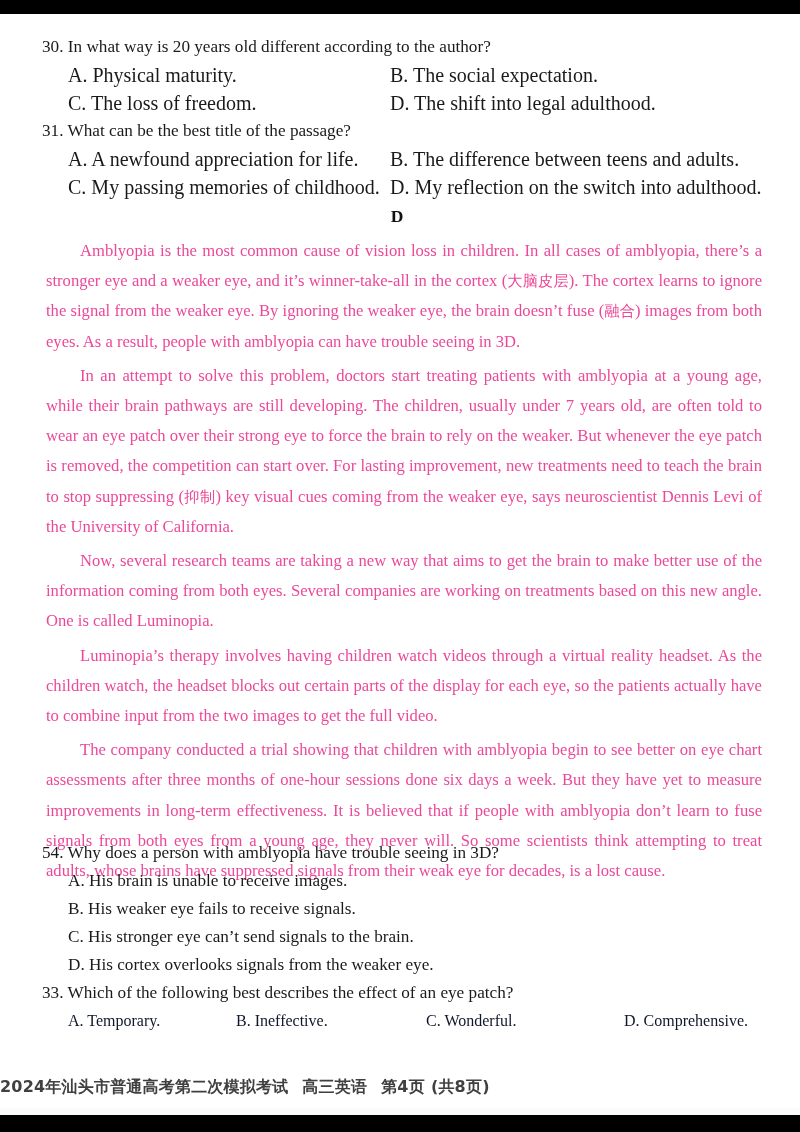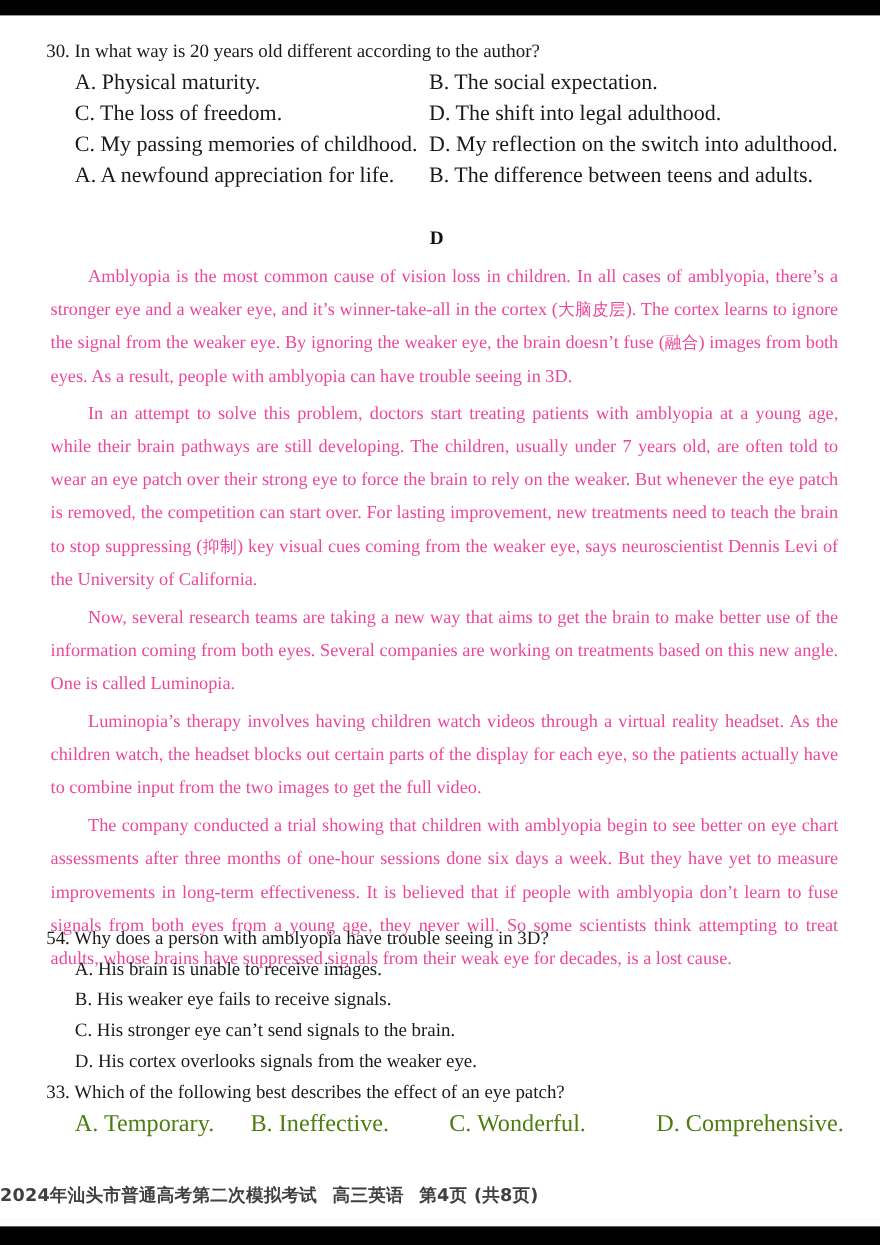--- a/index.html
+++ b/index.html
@@ -106,23 +106,23 @@
   }
 
   .cjk {
     font-family: "DejaVu Sans", "Liberation Sans", sans-serif;
     font-size: 15.2px;
   }
 
   
   .opt-quad {
     display: flex;
-    font-size: 22px;
+    font-size: 16px;
     line-height: 28px;
-    color: #4d7c0f;
+    color: #0f172a;
     padding-left: 26px;
   }
   .opt-quad > span { white-space: nowrap; }
   .oq1 { width: 168px; }
   .oq2 { width: 190px; }
   .oq3 { width: 198px; }
   .oq4 { width: auto; }
 
   
   .footer {
@@ -191,38 +191,42 @@
           <span>The loss of freedom.</span>
         </div>
         <div class="opt-col-b">
           <span>D.</span>
           <span>The shift into legal adulthood.</span>
         </div>
       </div>
     </div>
 
     <div class="qblock" style="top: 103px;">
+      <div class="q-stem">
+        <span class="q-num">31.</span>
+        <span>What can be the best title of the passage?</span>
+      </div>
+      <div class="opt-row">
+        <div class="opt-col-a">
+          <span>A.</span>
+          <span>A newfound appreciation for life.</span>
+        </div>
+        <div class="opt-col-b">
+          <span>B.</span>
+          <span>The difference between teens and adults.</span>
+        </div>
+      </div>
       <div class="opt-row">
         <div class="opt-col-a">
           <span>C.</span>
           <span>My passing memories of childhood.</span>
         </div>
         <div class="opt-col-b">
           <span>D.</span>
           <span>My reflection on the switch into adulthood.</span>
-        </div>
-      </div>
-      <div class="opt-row">
-        <div class="opt-col-a">
-          <span>A.</span>
-          <span>A newfound appreciation for life.</span>
-        </div>
-        <div class="opt-col-b">
-          <span>B.</span>
-          <span>The difference between teens and adults.</span>
         </div>
       </div>
     </div>
 
     <div class="section-letter" style="top: 192px;">D</div>
 
     <div class="passage" style="top: 218px;">
 
       <p><span>Amblyopia is the most common cause of vision loss in children. In all cases of amblyopia, there’s a stronger eye and a weaker eye, and it’s winner-take-all in the cortex (</span><span class="cjk">大脑皮层</span><span>). The cortex learns to ignore the signal from the weaker eye. By ignoring the weaker eye, the brain doesn’t fuse (</span><span class="cjk">融合</span><span>) images from both eyes. As a result, people with amblyopia can have trouble seeing in 3D.</span></p>
 

